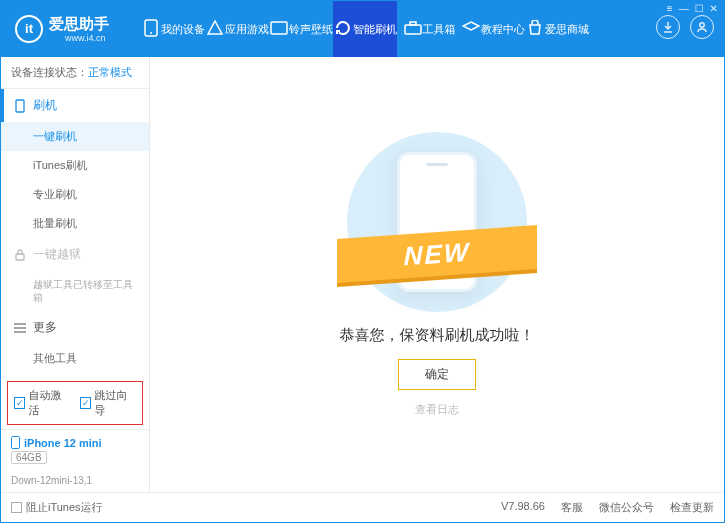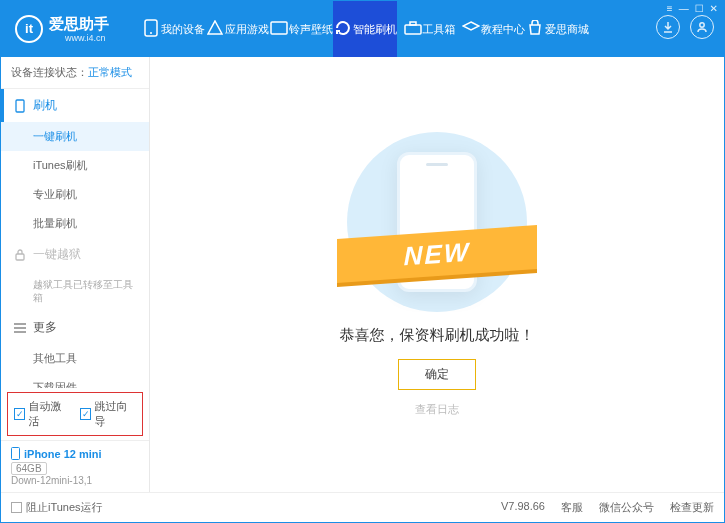--- a/index.html
+++ b/index.html
@@ -37,21 +37,21 @@
 .lock-group .group-head { color: #bbb; }
 .more-group .group-ico { color: #888; }
 
 .checkbox-area { border: 1px solid #d33; margin: 4px 6px; padding: 6px; display: flex; gap: 10px; }
 .chk { display: flex; align-items: center; gap: 3px; font-size: 11px; color: #555; }
 .chk-box { width: 12px; height: 12px; border: 1px solid #1a8ee6; display: flex; align-items: center; justify-content: center; color: #1a8ee6; font-size: 9px; }
 
 .device-block { padding: 6px 10px; border-top: 1px solid #eee; font-size: 11px; }
 .device-name { color: #1a8ee6; font-weight: bold; display: flex; align-items: center; gap: 4px; }
 .device-badge { display: inline-block; border: 1px solid #ccc; padding: 0 4px; border-radius: 2px; font-size: 10px; color: #888; margin-top: 2px; }
-.device-sub { color: #999; font-size: 10px; margin-top: 0; }
+.device-sub { color: #999; font-size: 10px; margin-top: 11px; }
 
 .content { flex: 1; display: flex; flex-direction: column; align-items: center; justify-content: center; position: relative; }
 .illus { width: 180px; height: 180px; position: relative; margin-bottom: 14px; }
 .illus-circle { width: 180px; height: 180px; border-radius: 50%; background: #d9eefb; position: absolute; }
 .illus-phone { width: 80px; height: 140px; background: #fff; border: 3px solid #e8f3fb; border-radius: 12px; position: absolute; left: 50px; top: 20px; box-shadow: 0 4px 20px rgba(0,0,0,.08); }
 .illus-phone::after { content: ""; position: absolute; top: 8px; left: 50%; transform: translateX(-50%); width: 22px; height: 3px; background: #d9e5ee; border-radius: 2px; }
 .illus-ribbon { position: absolute; left: -10px; right: -10px; top: 100px; height: 44px; background: #ffb738; transform: skewY(-4deg); display: flex; align-items: center; justify-content: center; color: #fff; font-weight: 900; font-size: 26px; letter-spacing: 2px; font-style: italic; box-shadow: 0 4px 0 #e89a1a; }
 .success-text { font-size: 15px; color: #333; margin-bottom: 14px; }
 .ok-btn { border: 1px solid #eab308; background: #fff; padding: 6px 26px; font-size: 12px; cursor: pointer; color: #444; margin-bottom: 12px; }
 .log-link { font-size: 11px; color: #bbb; cursor: pointer; }

